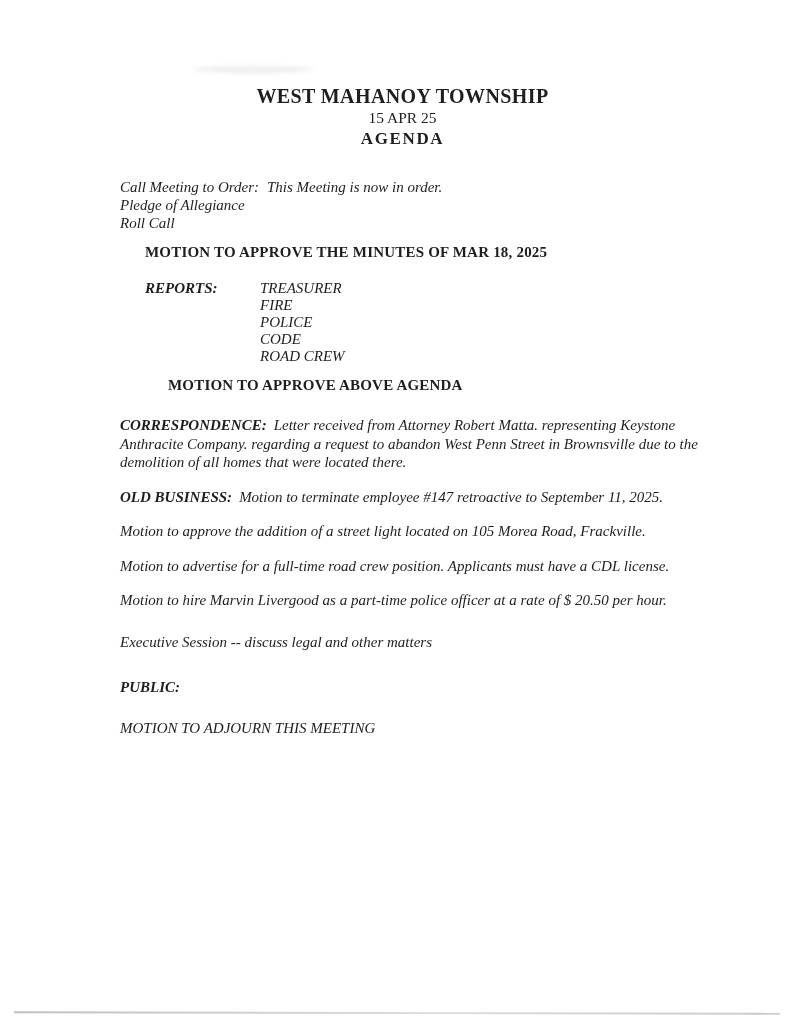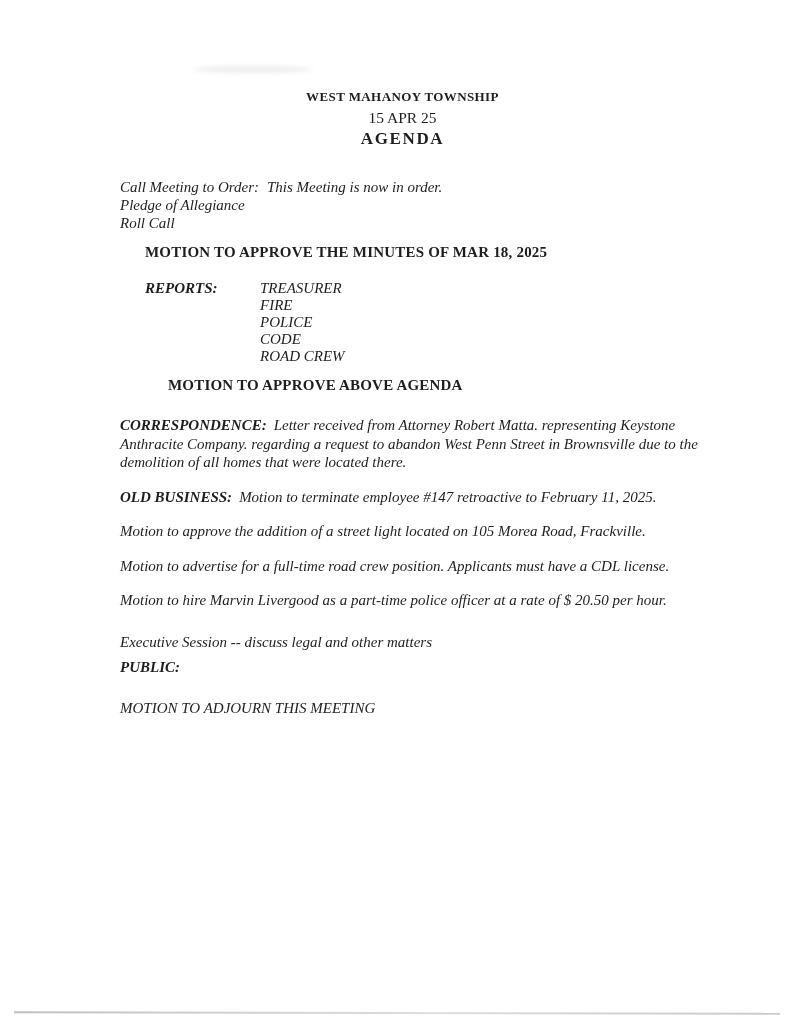--- a/index.html
+++ b/index.html
@@ -22,21 +22,21 @@
     top: 0;
     width: 600px;
   }
   
   .header {
     margin-top: 86px;
     text-align: center;
     width: 565px;
   }
   .township-title {
-    font-size: 13px;
+    font-size: 20px;
     font-weight: bold;
     letter-spacing: 0.4px;
     line-height: 21px;
   }
   .meeting-date {
     font-size: 15.5px;
     line-height: 21px;
   }
   .doc-type {
     font-size: 17px;
@@ -88,21 +88,21 @@
   }
   .caps-line {
     font-style: italic;
     font-size: 15px;
     margin-top: 24px;
   }
   .public-heading {
     font-weight: bold;
     font-style: italic;
     font-size: 15px;
-    margin-top: 8px;
+    margin-top: 28px;
   }
   .adjourn { margin-top: 24px; }
   
   .smudge {
     position: absolute;
     left: 193px;
     top: 66px;
     width: 120px;
     height: 7px;
     background: rgba(90,90,90,0.10);
@@ -153,21 +153,21 @@
       </div>
     </div>
 
     <div class="motion-heading reports-motion">MOTION TO APPROVE ABOVE AGENDA</div>
 
     <div class="para" style="margin-top:22px;">
       <span class="section-label">CORRESPONDENCE:</span><span>Letter received from Attorney Robert Matta. representing Keystone Anthracite Company. regarding a request to abandon West Penn Street in Brownsville due to the demolition of all homes that were located there.</span>
     </div>
 
     <div class="para">
-      <span class="section-label">OLD BUSINESS:</span><span>Motion to terminate employee #147 retroactive to February 11, 2025.</span>
+      <span class="section-label">OLD BUSINESS:</span><span>Motion to terminate employee #147 retroactive to September 11, 2025.</span>
     </div>
 
     <div class="para">Motion to approve the addition of a street light located on 105 Morea Road, Frackville.</div>
 
 
     <div class="para">Motion to advertise for a full-time road crew position.  Applicants must have a CDL license.</div>
 
     <div class="para">Motion to hire Marvin Livergood as a part-time police officer at a rate of $ 20.50 per hour.</div>
 
     <div class="caps-line">Executive Session -- discuss legal and other matters</div>

